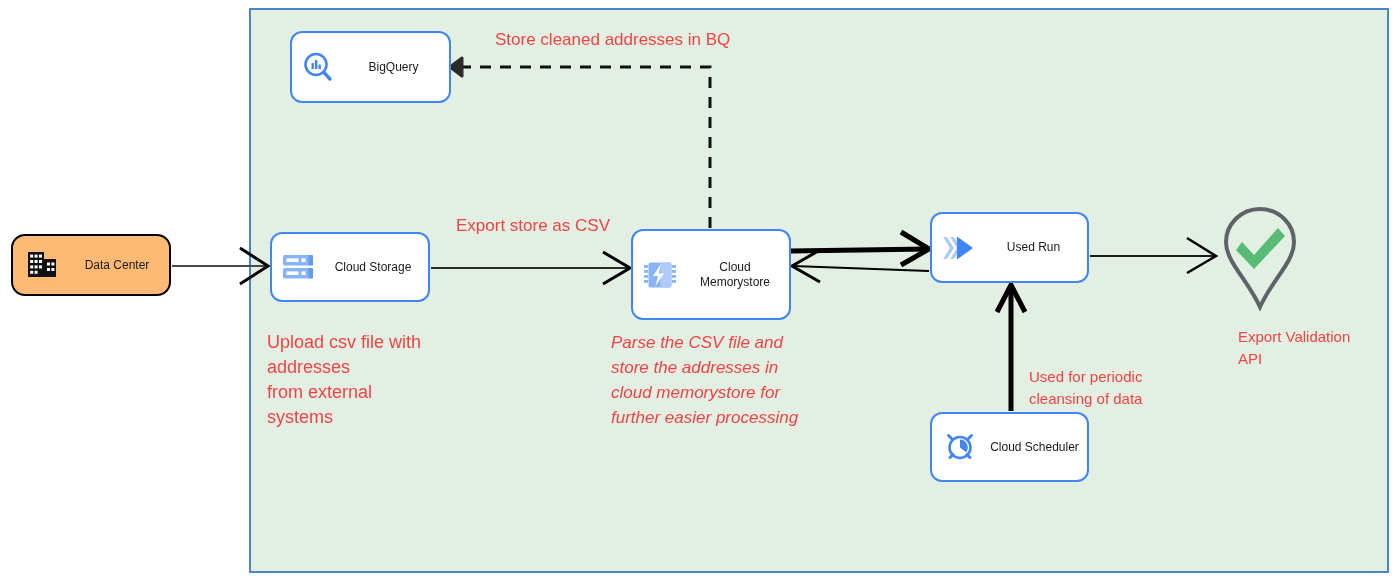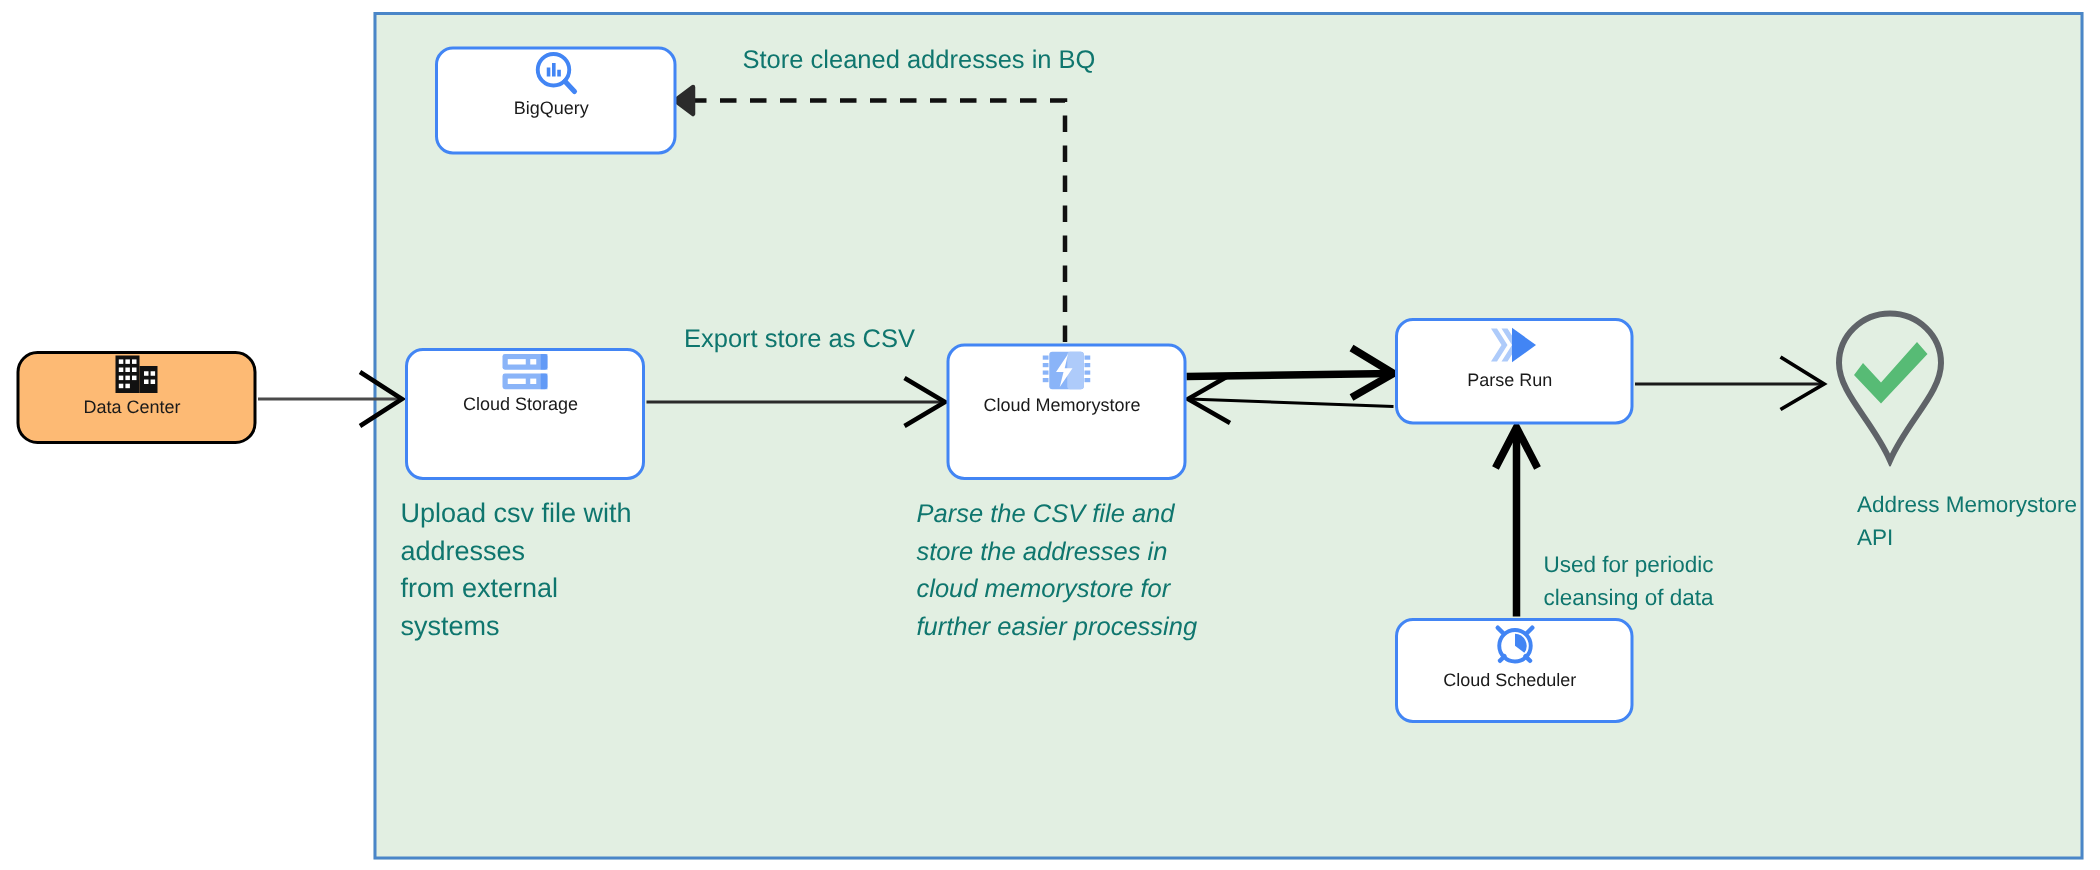--- a/index.html
+++ b/index.html
@@ -34,21 +34,21 @@
     background: #e2efe2;
     border: 2px solid #4a86c8;
     box-sizing: border-box;
   }
 
   
   .node {
     position: absolute;
     box-sizing: border-box;
     display: flex;
-    flex-direction: column;
+    flex-direction: row;
     align-items: center;
     background: #ffffff;
     border: 2px solid #4285f4;
     border-radius: 12px;
   }
   .node .ico {
     flex: 0 0 auto;
     display: flex;
     align-items: center;
     justify-content: center;
@@ -68,36 +68,36 @@
     width: 160px;
     height: 62px;
     background: #fdba74;
     border: 2px solid #000000;
     border-radius: 14px;
     justify-content: space-between;
   }
   .node-datacenter .nlabel { font-size: 12px; }
 
   .node-bigquery   { left: 290px; top: 31px;  width: 161px; height: 72px; }
-  .node-storage    { left: 270px; top: 232px; width: 160px; height: 88px; }
+  .node-storage    { left: 270px; top: 232px; width: 160px; height: 70px; }
   .node-memstore   { left: 631px; top: 229px; width: 160px; height: 91px; }
   .node-cloudrun   { left: 930px; top: 212px; width: 159px; height: 71px; }
   .node-scheduler  { left: 930px; top: 412px; width: 159px; height: 70px; }
 
   .node-bigquery  .ico { width: 52px; }
   .node-storage   .ico { width: 52px; }
   .node-memstore  .ico { width: 54px; }
   .node-cloudrun  .ico { width: 54px; }
   .node-scheduler .ico { width: 56px; }
   .node-datacenter .ico { width: 58px; }
 
   
   .txt {
     position: absolute;
-    color: #0f766e;
+    color: #ef4444;
     white-space: pre-line;
   }
   .txt-store-bq      { left: 495px; top: 30px;  font-size: 17px; }
   .txt-export-csv    { left: 456px; top: 216px; font-size: 17px; }
   .txt-upload        { left: 267px; top: 330px; font-size: 18px; line-height: 25px; }
   .txt-parse         { left: 611px; top: 330px; font-size: 17px; line-height: 25px; font-style: italic; }
   .txt-periodic      { left: 1029px; top: 366px; font-size: 15px; line-height: 22px; }
   .txt-ava-api       { left: 1238px; top: 326px; font-size: 15px; line-height: 22px; }
 
   
@@ -235,21 +235,21 @@
   </div>
 
   <div class="node node-cloudrun">
     <span class="ico">
       <svg width="36" height="32" viewBox="0 0 36 32" xmlns="http://www.w3.org/2000/svg">
         <path d="M 2 5 L 9 16 L 2 27 L 6 27 L 13 16 L 6 5 Z" fill="#aecbfa"></path>
         <path d="M 9 5 L 16 16 L 9 27 L 13 27 L 20 16 L 13 5 Z" fill="#aecbfa"></path>
         <path d="M 16 4.5 L 32 16 L 16 27.5 Z" fill="#4285f4"></path>
       </svg>
     </span>
-    <span class="nlabel">Parse Run</span>
+    <span class="nlabel">Used Run</span>
   </div>
 
   <div class="node node-scheduler">
     <span class="ico">
       <svg width="32" height="32" viewBox="0 0 32 32" xmlns="http://www.w3.org/2000/svg">
         <line x1="4.5" y1="4.5" x2="8.5" y2="8.5" stroke="#4285f4" stroke-width="3" stroke-linecap="round"></line>
         <line x1="27.5" y1="4.5" x2="23.5" y2="8.5" stroke="#4285f4" stroke-width="3" stroke-linecap="round"></line>
         <line x1="6" y1="26.5" x2="9" y2="23.5" stroke="#4285f4" stroke-width="3" stroke-linecap="round"></line>
         <line x1="26" y1="26.5" x2="23" y2="23.5" stroke="#4285f4" stroke-width="3" stroke-linecap="round"></line>
         <circle cx="16" cy="16.5" r="10.5" fill="none" stroke="#4285f4" stroke-width="2.6"></circle>
@@ -271,16 +271,16 @@
   <div class="txt txt-periodic">Used for periodic
 cleansing of data</div>
   <div class="txt txt-upload">Upload csv file with
 addresses
 from external
 systems</div>
   <div class="txt txt-parse">Parse the CSV file and
 store the addresses in
 cloud  memorystore for
 further easier processing</div>
-  <div class="txt txt-ava-api">Address Memorystore
+  <div class="txt txt-ava-api">Export Validation
 API</div>
 
 </div>
 
 </body></html>

